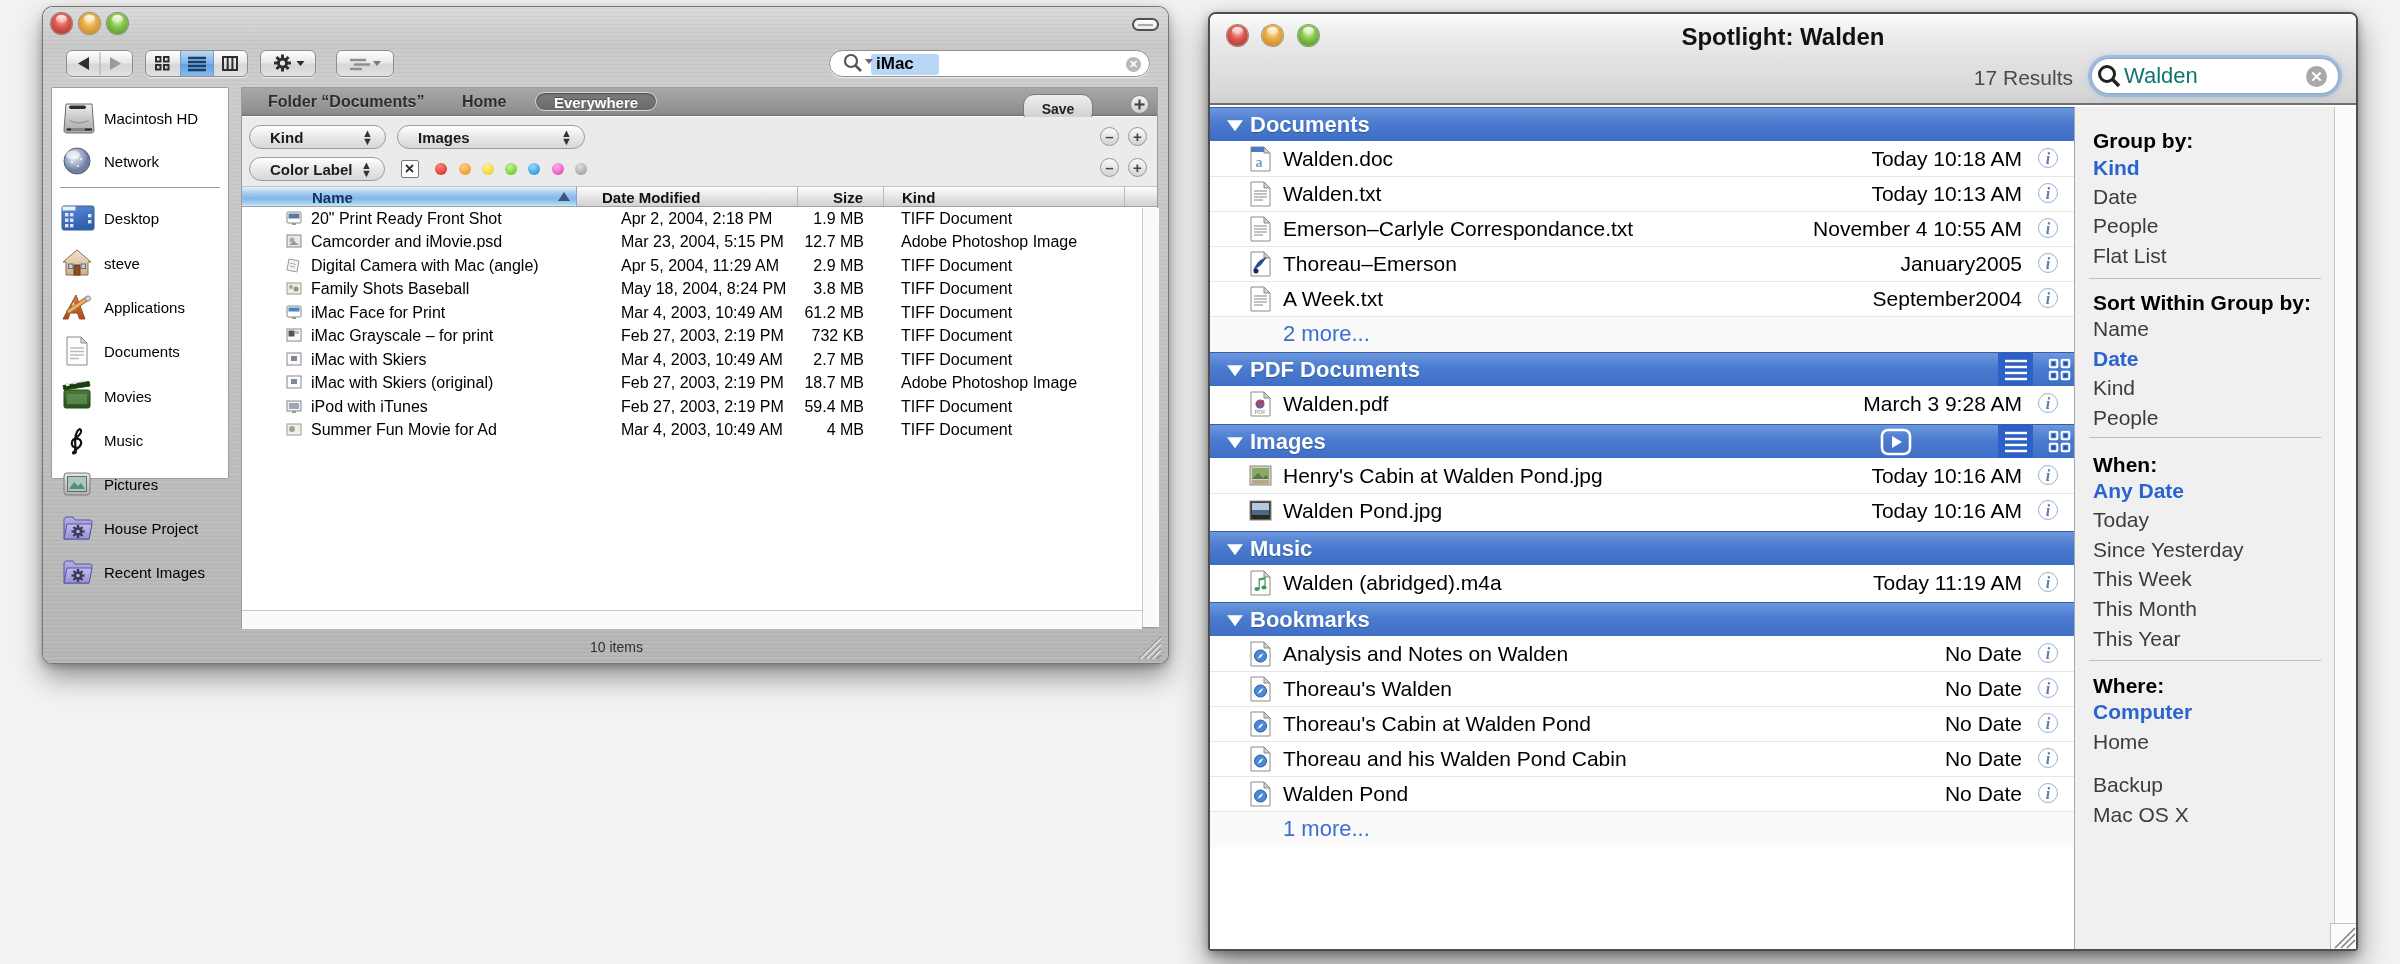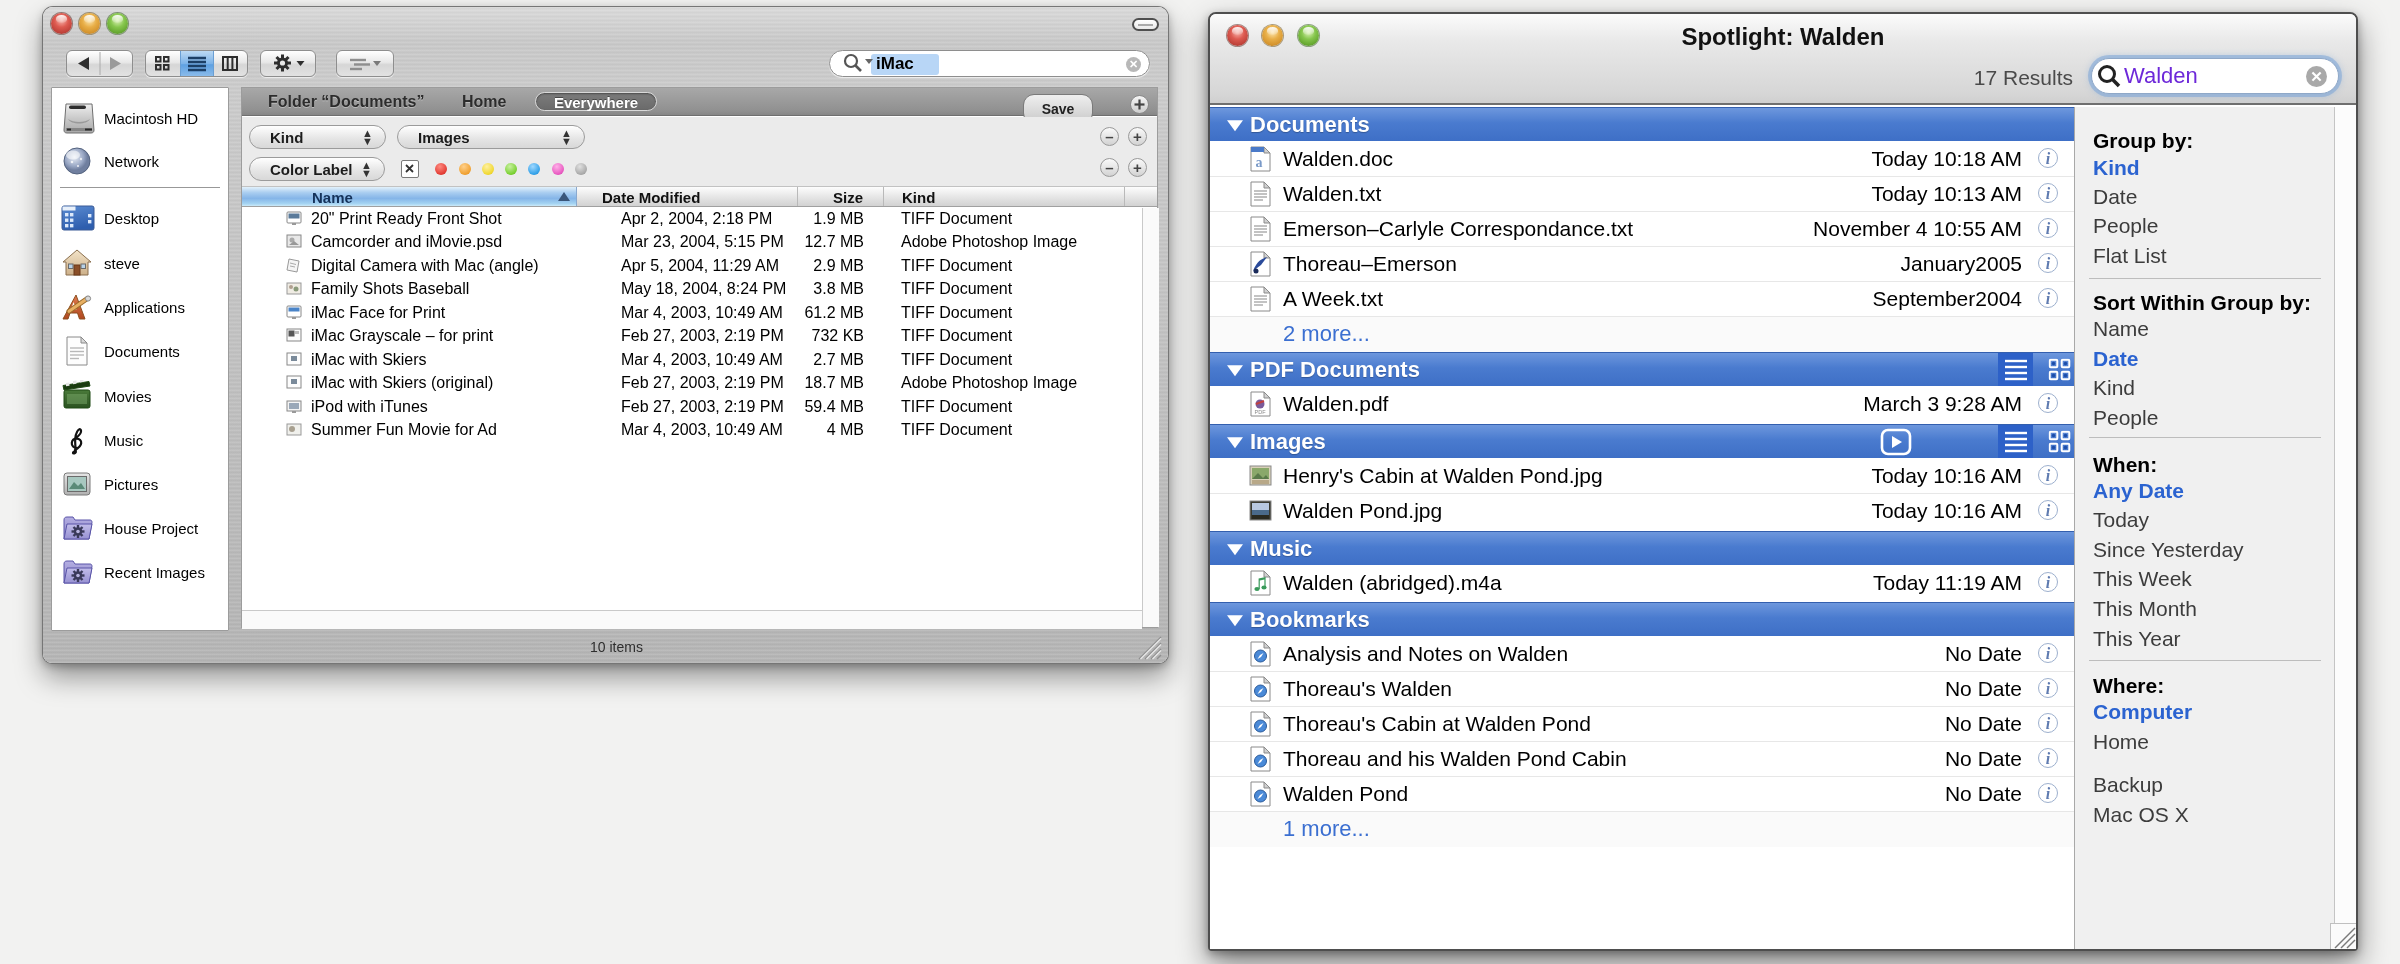--- a/index.html
+++ b/index.html
@@ -22,21 +22,21 @@
 .light.orange { background:radial-gradient(circle at 50% 35%, #fadfa2 5%, #e8ae47 40%, #d2912c 75%, #8f5c0e); box-shadow:0 0 0 1px rgba(100,70,10,0.5), 0 1px 1px rgba(255,255,255,0.6); }
 .light.green { background:radial-gradient(circle at 50% 35%, #d2edaa 5%, #86c64d 40%, #63a42e 75%, #3a6d13); box-shadow:0 0 0 1px rgba(40,80,15,0.5), 0 1px 1px rgba(255,255,255,0.6); }
 #w1title { position:absolute; top:8px; left:0; width:100%; text-align:center; font-size:16px; font-weight:bold; color:#1a1a1a; }
 #w1loz { position:absolute; left:1089px; top:11px; width:27px; height:13px; border:2px solid #4f4f4f; border-radius:8px; background:linear-gradient(#ffffff,#e8e8e8); }
 #w1loz:after { content:""; position:absolute; left:4px; right:4px; top:4px; height:1.6px; background:#aaaaaa; }
 
 .tbtn { position:absolute; top:43px; height:27px; border:1px solid #8e8e8e; border-radius:6px;
   background:linear-gradient(#ffffff, #e8e8e8 45%, #d6d6d6 55%, #e2e2e2); box-shadow:0 1px 1px rgba(255,255,255,0.7); }
 
 
-#w1side { position:absolute; left:8px; top:80px; width:178px; height:544px; background:#ffffff; border:1px solid #9c9c9c; border-radius:1px; }
+#w1side { position:absolute; left:8px; top:80px; width:178px; height:392px; background:#ffffff; border:1px solid #9c9c9c; border-radius:1px; }
 .srow { position:absolute; left:0; width:100%; height:44px; }
 .srow .sic { position:absolute; left:9px; top:50%; margin-top:-16px; width:32px; height:32px; }
 .srow .slb { position:absolute; left:52px; top:50%; transform:translateY(-50%); font-size:15px; color:#000; white-space:nowrap; }
 
 
 #w1content { position:absolute; left:198px; top:80px; width:917px; height:541px; background:#fff; border:1px solid #9c9c9c; }
 #w1scope { position:absolute; left:0; top:0; width:100%; height:28px; background:linear-gradient(#a8a8a8,#909090 85%, #868686); border-bottom:1px solid #6f6f6f; }
 #w1scope .sc { position:absolute; top:50%; transform:translateY(-50%); font-size:16px; font-weight:bold; color:#2c2c2c; text-shadow:0 1px 0 rgba(255,255,255,0.35); white-space:nowrap; }
 #scopepill { position:absolute; left:293px; top:4px; width:122px; height:19px; background:linear-gradient(#7c7c7c,#6a6a6a); border:1px solid #d9d9d9; border-radius:12px; box-shadow:0 1px 2px rgba(0,0,0,0.4) inset; }
 #scopepill span { position:absolute; width:100%; text-align:center; top:50%; transform:translateY(-50%); color:#fff; font-weight:bold; font-size:15px; text-shadow:0 -1px 0 rgba(0,0,0,0.4); }
@@ -72,21 +72,21 @@
 
 #win2 { position:absolute; left:1208px; top:12px; width:1150px; height:939px;
   background:#fff; border:2px solid #4e4e4e; border-radius:8px 8px 4px 4px;
   box-shadow:0 14px 30px rgba(0,0,0,0.45), 0 3px 8px rgba(0,0,0,0.3); }
 #w2top { position:absolute; left:0; top:0; width:100%; height:91px; border-radius:6px 6px 0 0;
   background:linear-gradient(#fbfbfb,#e9e9e9 30%, #d6d6d6 90%, #cfcfcf); border-bottom:2px solid #6f6f6f; }
 #w2title { position:absolute; top:9px; width:100%; text-align:center; font-size:24px; font-weight:bold; color:#111; }
 #w2results { position:absolute; right:283px; top:52px; font-size:21px; color:#4a4a4a; }
 #w2search { position:absolute; left:881px; top:44px; width:248px; height:36px; background:#fff; border-radius:18px;
   border:1px solid #8fa8c8; box-shadow:0 0 0 3px rgba(125,165,215,0.55), 0 0 6px 3px rgba(125,165,215,0.35); }
-#w2search .stext { position:absolute; left:32px; top:50%; transform:translateY(-50%); font-size:22px; color:#6d28d9; }
+#w2search .stext { position:absolute; left:32px; top:50%; transform:translateY(-50%); font-size:22px; color:#0f766e; }
 #w2xbtn { position:absolute; right:11px; top:7px; width:21px; height:21px; border-radius:50%; background:#a9a9a9; color:#fff; font-size:15px; font-weight:bold; text-align:center; line-height:21px; }
 
 #w2body { position:absolute; left:0; top:93px; width:1146px; height:842px; background:#fff; overflow:hidden; }
 #w2sidebar { position:absolute; left:864px; top:0; width:260px; height:100%; background:#f0f0f0; border-left:1px solid #a8a8a8; }
 #w2scroll { position:absolute; left:1124px; top:0; width:22px; height:100%; background:#fcfcfc; border-left:1px solid #c4c4c4; }
 
 .gbar { position:absolute; left:0; width:864px; height:34px; background:linear-gradient(#6d97dd,#4a7bcf 45%, #3e6fc6); border-top:1px solid #335fae; }
 .gbar .gt { position:absolute; left:40px; top:50%; transform:translateY(-50%); color:#fff; font-weight:bold; font-size:22px; text-shadow:0 1px 1px rgba(0,0,0,0.25); }
 .gbar .tri { position:absolute; left:17px; top:50%; transform:translateY(-44%); width:0; height:0; border-left:8px solid transparent; border-right:8px solid transparent; border-top:11px solid #fff; }
 .rrow { position:absolute; left:0; width:864px; height:35px; background:#fff; font-size:21px; color:#000; }

